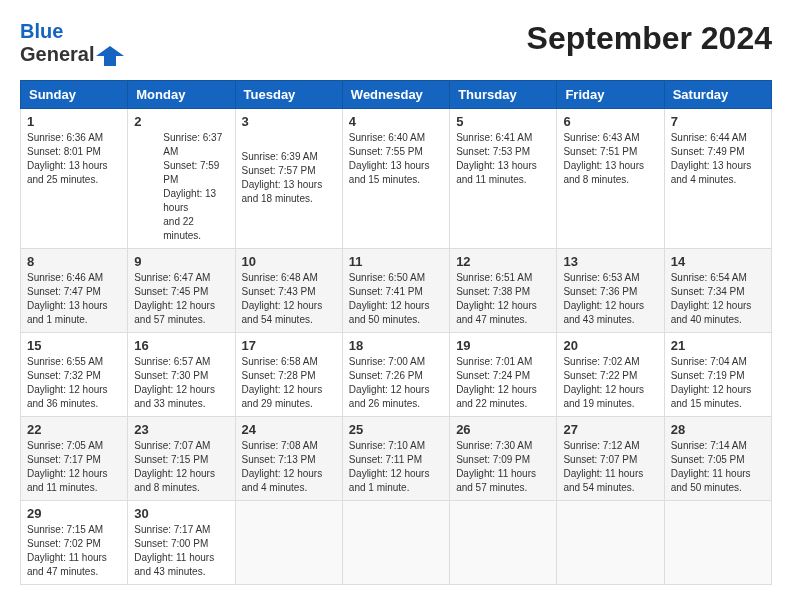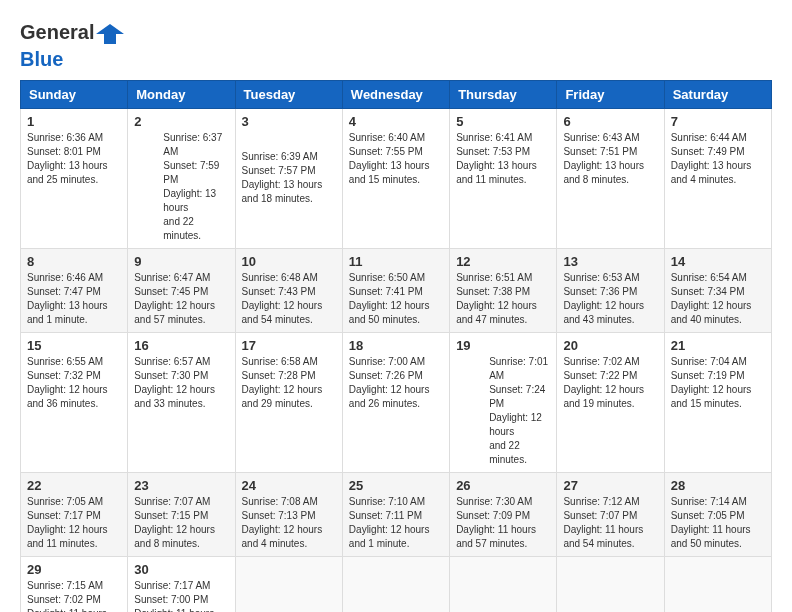--- a/index.html
+++ b/index.html
@@ -81,29 +81,30 @@
     .empty-cell {
       background: #f9f9f9 !important;
     }
   </style>
 </head>
 <body>
 
 <div class="header-area">
   <div class="logo">
     <div>
+      <div style="font-size:20px;font-weight:bold;color:#1565c0;line-height:1.1;">Blue</div>
       <div style="font-size:20px;font-weight:bold;line-height:1.1;">
         <span style="color:#333;">General</span><svg class="logo-icon" viewBox="0 0 28 28" style="display:inline-block;vertical-align:middle;margin:0 2px;">
             <polygon points="14,4 28,14 20,14 20,24 8,24 8,14 0,14" fill="#1565c0"></polygon>
           </svg>
       </div>
-      <div style="font-size:20px;font-weight:bold;color:#1565c0;line-height:1.1;">Blue</div>
     </div>
   </div>
   <div class="title-area">
+    <div class="month-year">September 2024</div>
   </div>
 </div>
 
 <table class="calendar">
   <thead>
     <tr id="weekday-header">
         <th>Sunday</th>
         <th>Monday</th>
         <th>Tuesday</th>
         <th>Wednesday</th>
@@ -239,21 +240,21 @@
         </td>
         <td>
           <span class="day-number">18</span>
           <div class="day-info" style="white-space: pre-line;">Sunrise: 7:00 AM
 Sunset: 7:26 PM
 Daylight: 12 hours
 and 26 minutes.</div>
         </td>
         <td>
           <span class="day-number">19</span>
-          <div class="day-info" style="white-space: pre-line; margin-left: 33px;">Sunrise: 7:01 AM
+          <div class="day-info" style="white-space: pre-line;">Sunrise: 7:01 AM
 Sunset: 7:24 PM
 Daylight: 12 hours
 and 22 minutes.</div>
         </td>
         <td>
           <span class="day-number">20</span>
           <div class="day-info" style="white-space: pre-line;">Sunrise: 7:02 AM
 Sunset: 7:22 PM
 Daylight: 12 hours
 and 19 minutes.</div>

